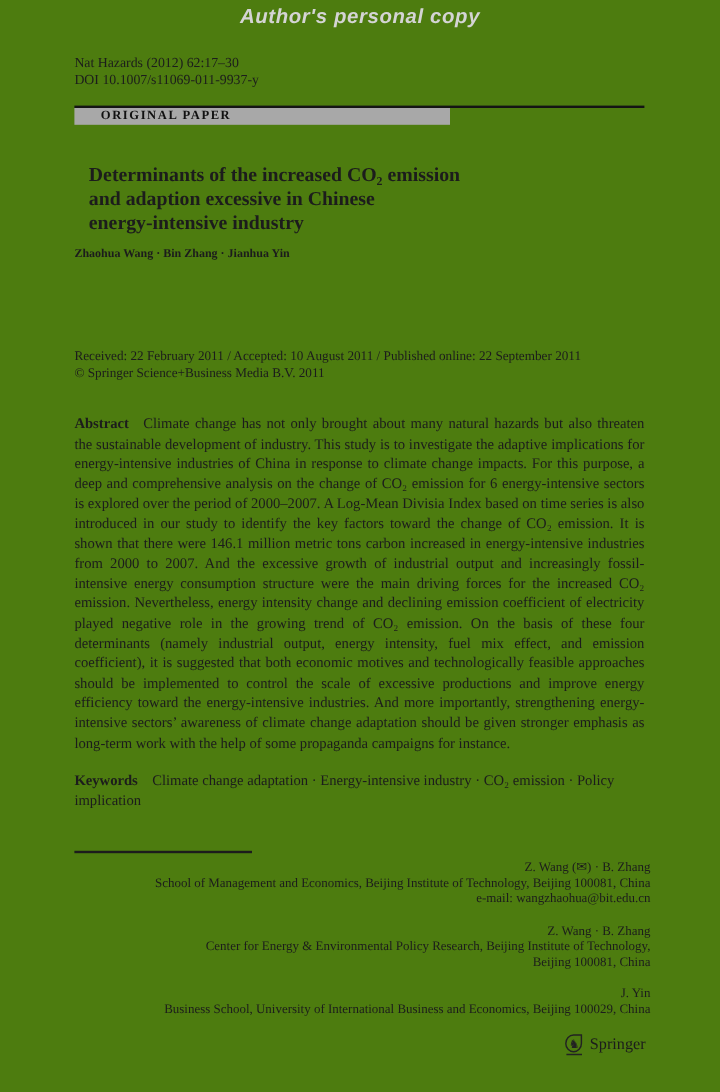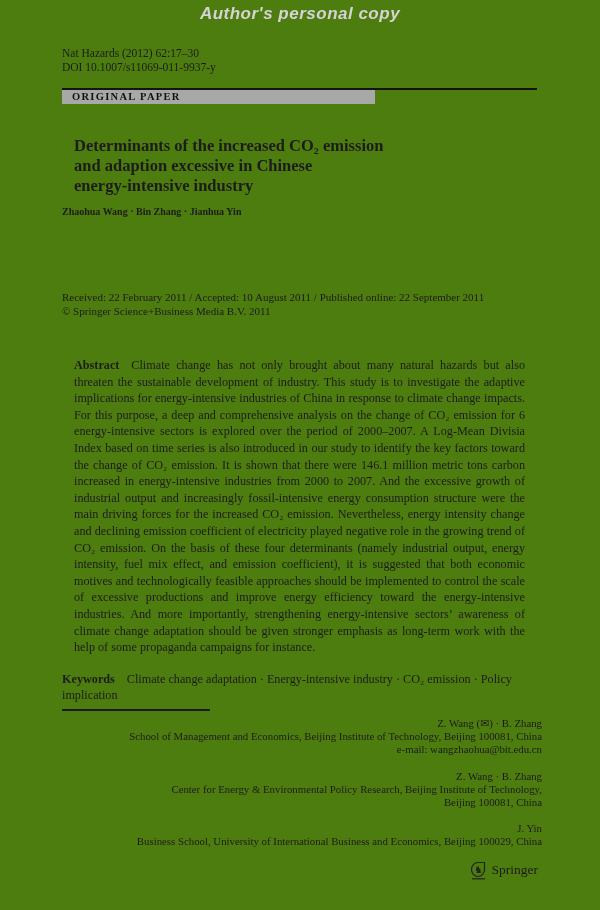--- a/index.html
+++ b/index.html
@@ -37,21 +37,21 @@
   }
   .banner {
     position: absolute;
     left: 62px; top: 90px;
     width: 313px; height: 14px;
     background: #a8a8a8;
     font-size: 10.5px;
     font-weight: bold;
     letter-spacing: 1.3px;
     color: #111111;
-    padding-left: 10px;
+    padding-left: 22px;
     box-sizing: border-box;
     line-height: 14px;
   }
   .title {
     position: absolute;
     left: 62px; top: 124px;
     width: 475px;
     font-size: 16.5px;
     font-weight: bold;
     line-height: 20px;
@@ -128,21 +128,21 @@
   </h1>
 
   <div class="authors">Zhaohua Wang · Bin Zhang · Jianhua Yin</div>
 
   <div class="history">
     <div>Received: 22 February 2011 / Accepted: 10 August 2011 / Published online: 22 September 2011</div>
     <div>© Springer Science+Business Media B.V. 2011</div>
   </div>
 
   <div class="body-flow">
-    <p class="abstract-par" style="margin:12px">
+    <p class="abstract-par" style="margin:0">
       <span class="label-bold">Abstract</span><span>Climate change has not only brought about many natural hazards but also threaten the sustainable development of industry. This study is to investigate the adaptive implications for energy-intensive industries of China in response to climate change impacts. For this purpose, a deep and comprehensive analysis on the change of CO₂ emission for 6 energy-intensive sectors is explored over the period of 2000–2007. A Log-Mean Divisia Index based on time series is also introduced in our study to identify the key factors toward the change of CO₂ emission. It is shown that there were 146.1 million metric tons carbon increased in energy-intensive industries from 2000 to 2007. And the excessive growth of industrial output and increasingly fossil-intensive energy consumption structure were the main driving forces for the increased CO₂ emission. Nevertheless, energy intensity change and declining emission coefficient of electricity played negative role in the growing trend of CO₂ emission. On the basis of these four determinants (namely industrial output, energy intensity, fuel mix effect, and emission coefficient), it is suggested that both economic motives and technologically feasible approaches should be implemented to control the scale of excessive productions and improve energy efficiency toward the energy-intensive industries. And more importantly, strengthening energy-intensive sectors’ awareness of climate change adaptation should be given stronger emphasis as long-term work with the help of some propaganda campaigns for instance.</span>
     </p>
     <p class="keywords-par" style="margin-bottom:0">
       <span class="label-bold">Keywords</span><span>Climate change adaptation · Energy-intensive industry · CO₂ emission · Policy implication</span>
     </p>
   </div>
 
   <div class="foot-rule"></div>
 
   <div class="footnotes">

